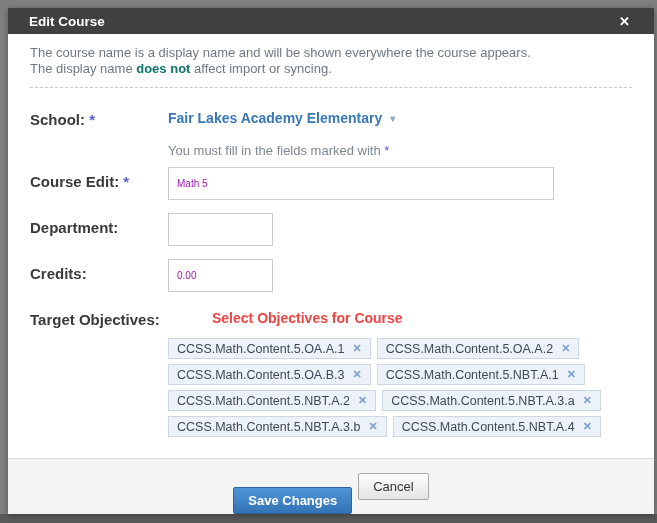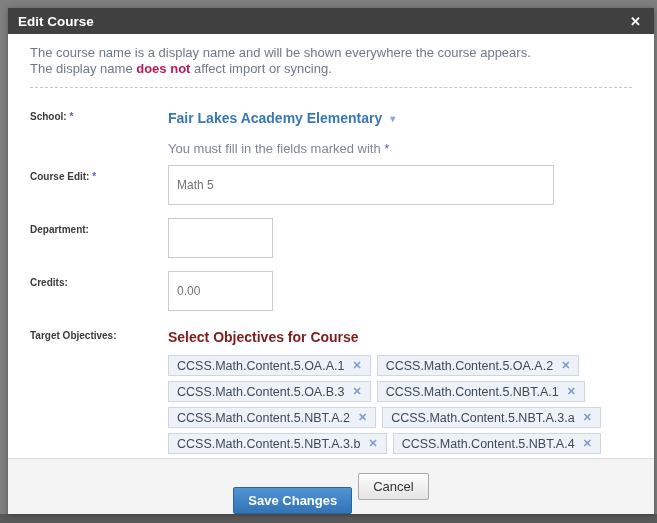--- a/index.html
+++ b/index.html
@@ -12,55 +12,55 @@
   .page-bottom-strip {
     position:absolute; left:0; right:0; bottom:0; height:9px; background:#595959;
   }
   .modal {
     position:absolute; left:8px; top:8px; width:646px; height:506px;
     background:#ffffff; display:flex; flex-direction:column;
     box-shadow:0 1px 6px rgba(0,0,0,0.35);
   }
   .modal-header {
     background:#404040; color:#fff; height:26px; flex:0 0 26px;
-    display:flex; align-items:center; padding:0 10px;
+    display:flex; align-items:center; padding:0 21px;
   }
   .modal-title { flex:1; font-size:13.5px; font-weight:bold; }
   .close-btn {
     color:#fff; font-weight:bold; font-size:13px; line-height:1;
     cursor:pointer; padding:2px 3px;
   }
   .modal-body { flex:1 1 auto; padding:11px 22px 0 22px; overflow:hidden; }
   .note { color:#6e7987; font-size:13px; line-height:16px; }
-  .note b { color:#be185d; }
+  .note b { color:#0f766e; }
   .dashed-divider { border:none; border-top:1px dashed #c8c8c8; margin:10px 0 0 0; }
   .form { margin-top:17px; }
   .form-row { display:flex; align-items:flex-start; margin-bottom:13px; }
   .form-label {
-    width:138px; flex:0 0 138px; font-size:10px; font-weight:bold; color:#3a3a3a;
+    width:138px; flex:0 0 138px; font-size:15px; font-weight:bold; color:#3a3a3a;
     padding-top:6px;
   }
   .req { color:#5a60d0; font-weight:bold; }
   .school-row { margin-bottom:15px; }
   .school-value {
     color:#3878b8; font-weight:bold; font-size:14px; padding-top:5px;
     cursor:pointer; display:inline-flex; align-items:center;
   }
   .caret { color:#85a9d3; font-size:10px; margin-left:8px; }
   .helper-row { margin-left:138px; color:#7d8794; font-size:13px; margin-bottom:9px; }
   .helper-row .req { font-weight:normal; }
   .text-input {
-    height:40px; border:1px solid #cbcbcb; padding:4px 8px; font-size:12px;
-    color:#737373; font-family:"Liberation Sans", sans-serif; background:#fff;
+    height:33px; border:1px solid #cbcbcb; padding:4px 8px; font-size:10px;
+    color:#a21caf; font-family:"Liberation Sans", sans-serif; background:#fff;
   }
   .input-wide { width:386px; }
   .input-small { width:105px; }
-  .objectives-row { margin-bottom:0; }
+  .objectives-row { margin-bottom:0;gap:44px; }
   .objectives-link {
-    color:#7f1d1d; font-weight:bold; font-size:14px; text-decoration:none;
+    color:#ef4444; font-weight:bold; font-size:14px; text-decoration:none;
     padding-top:5px; display:inline-block; cursor:pointer;
   }
   .tags {
     margin-left:138px; max-width:452px; display:flex; flex-wrap:wrap;
     gap:5px 6px; margin-top:10px;
   }
   .tag {
     background:#edf2f8; border:1px solid #ccd7e4; color:#3e4a57;
     font-size:12.5px; padding:2px 8px; height:21px;
     display:inline-flex; align-items:center; gap:8px; white-space:nowrap;

